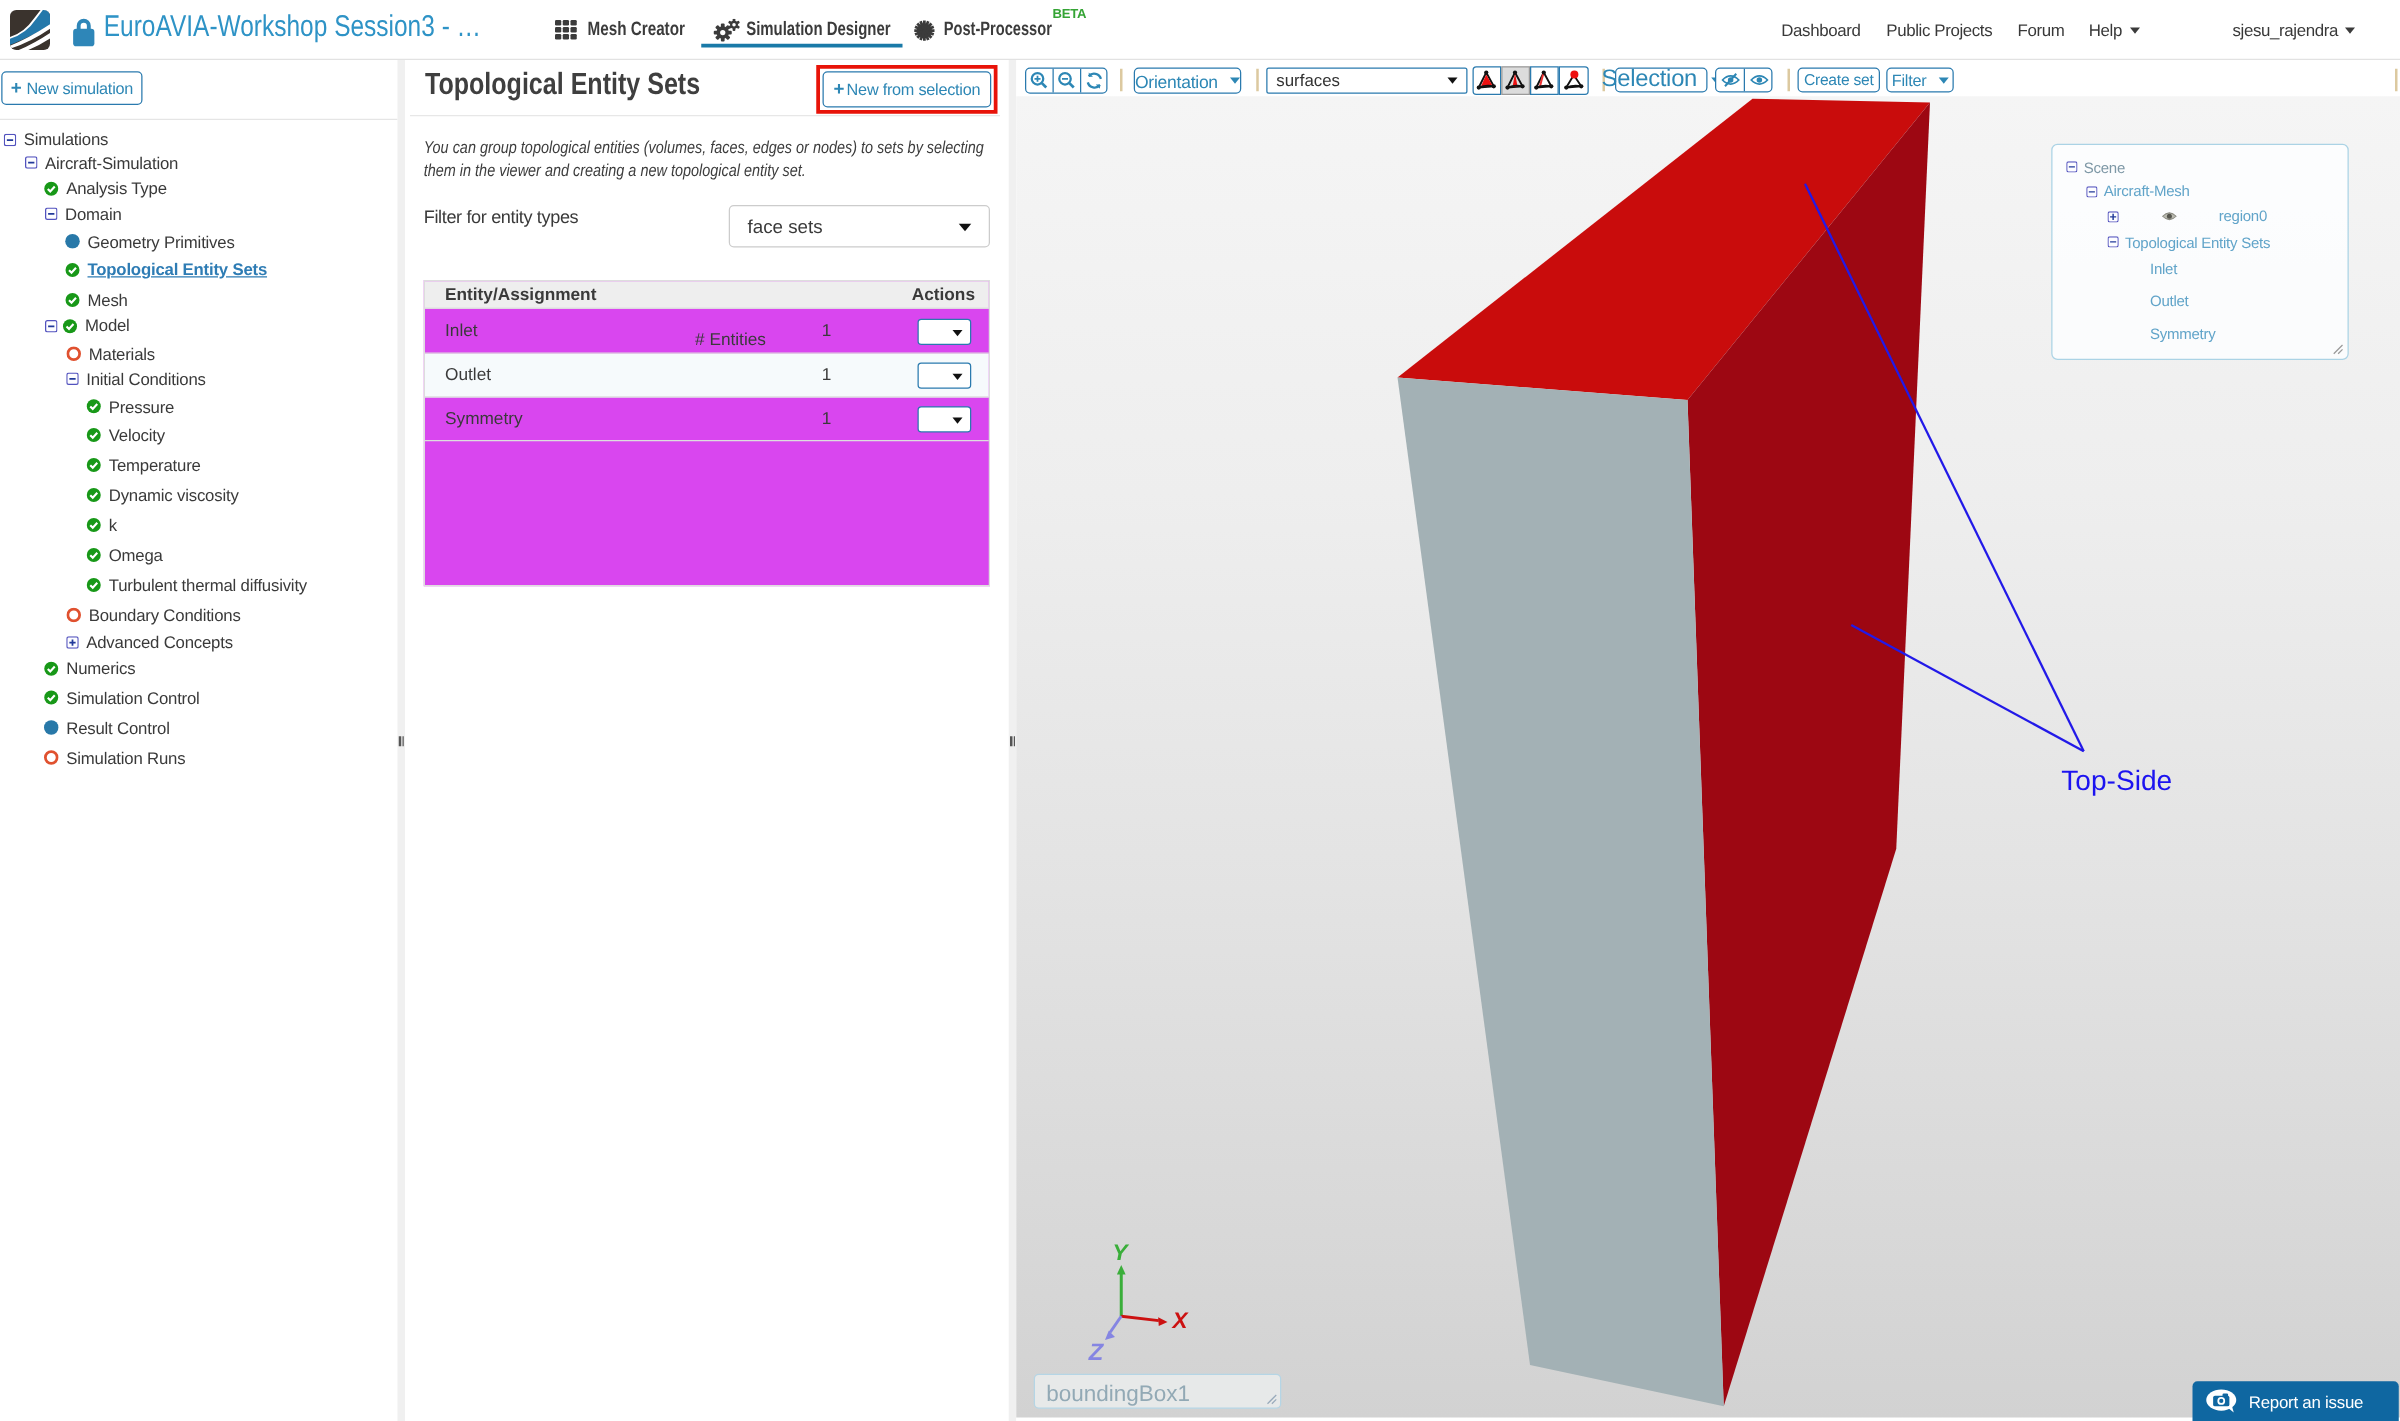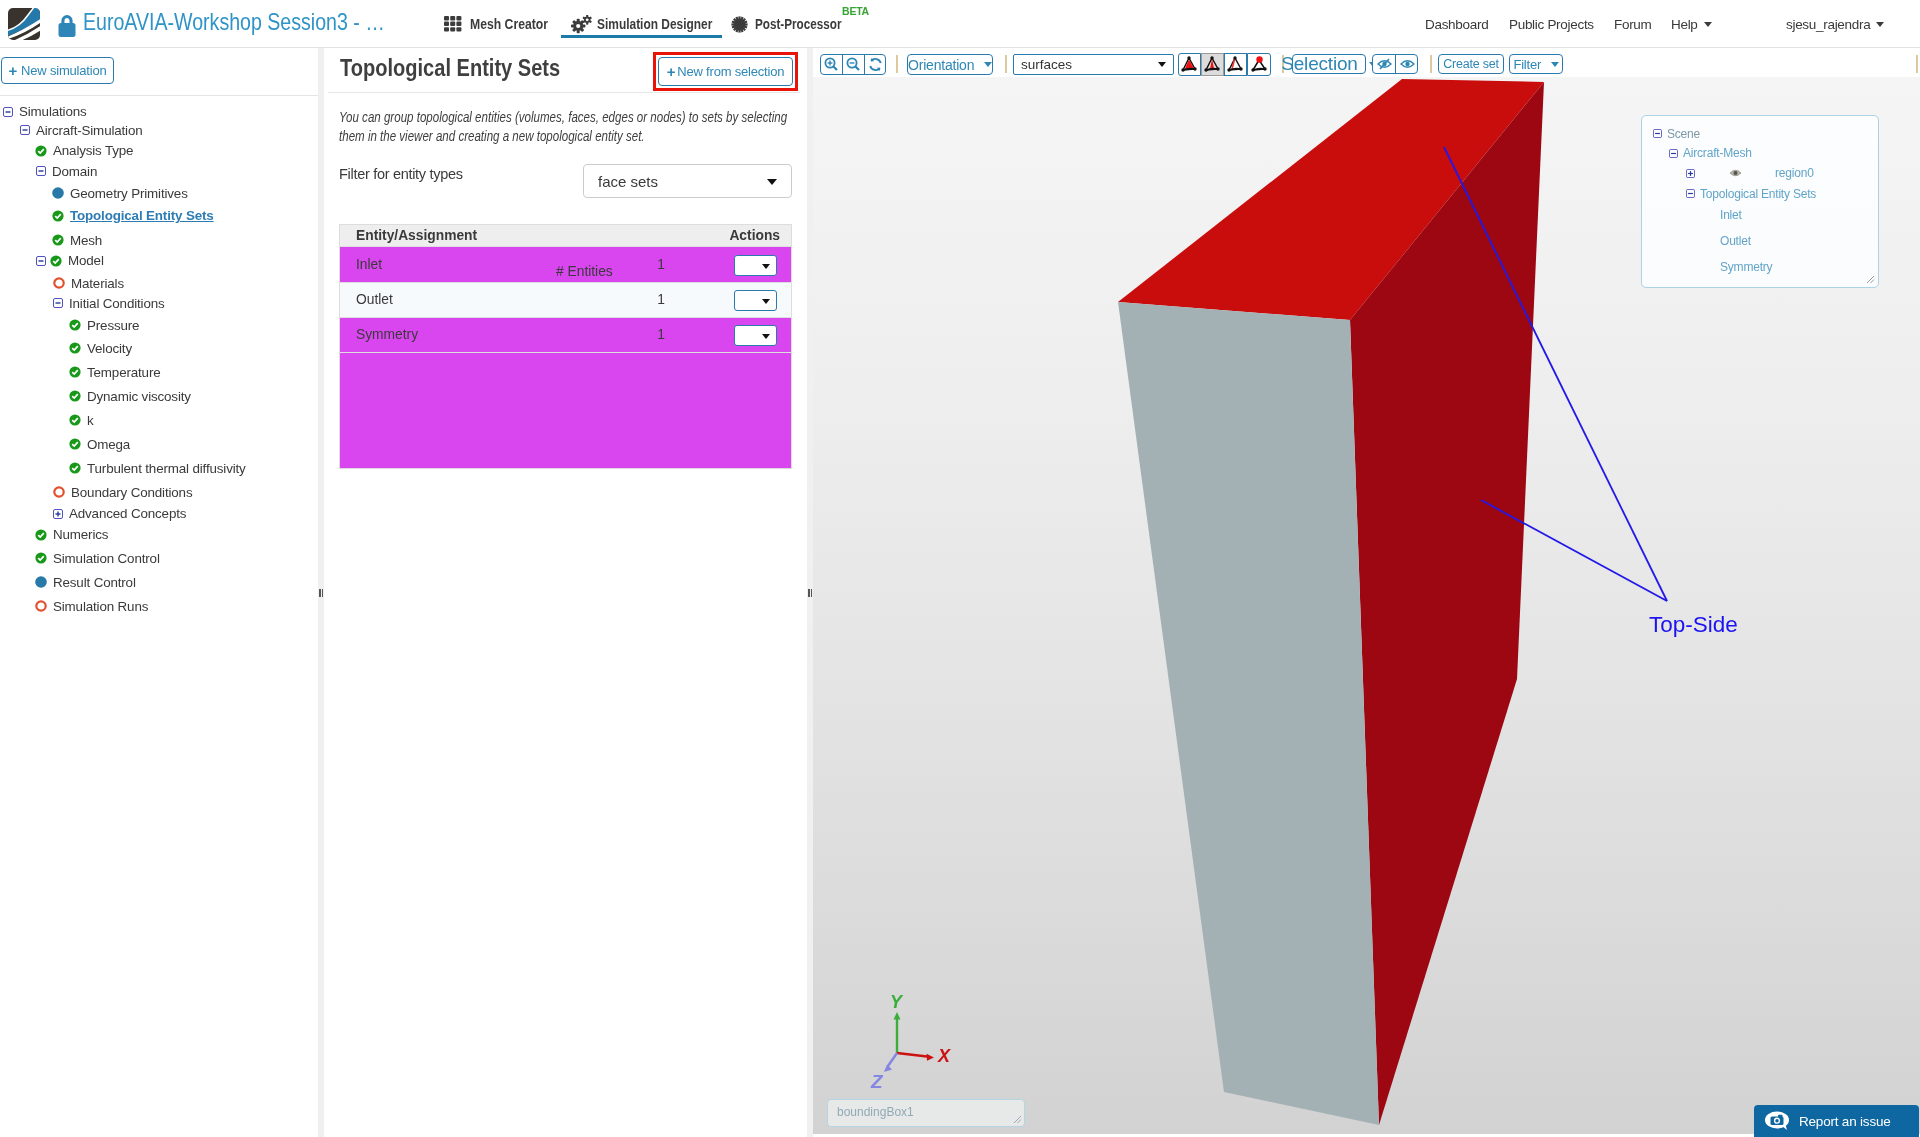--- a/index.html
+++ b/index.html
@@ -411,21 +411,21 @@
         </svg>region0</div>
     <div class="srow" style="left:873px;top:109.5px;"><svg width="9" height="9" viewBox="0 0 10 10">
           <rect x="0.5" y="0.5" width="9" height="9" rx="1.5" fill="#fdfdff" stroke="#5252be"></rect>
           <line x1="2.3" y1="5" x2="7.7" y2="5" stroke="#223a9a" stroke-width="1.3"></line>
         </svg>Topological Entity Sets</div>
     <div class="srow" style="left:907px;top:131px;">Inlet</div>
     <div class="srow" style="left:907px;top:157px;">Outlet</div>
     <div class="srow" style="left:907px;top:183px;">Symmetry</div>
 
     <div class="abs" style="left:14px;top:1022px;width:198px;height:28px;background:#e7e9e9;border:1px solid #b5d5e5;border-radius:4px;">
-      <div class="abs" style="left:9px;top:5px;font-size:12px;color:#92a9b5;">boundingBox1</div>
+      <div class="abs" style="left:9px;top:5px;font-size:18px;color:#92a9b5;">boundingBox1</div>
       <svg class="abs" style="right:2px;bottom:2px;" width="9" height="9" viewBox="0 0 9 9">
           <line x1="1" y1="8" x2="8" y2="1" stroke="#9ab" stroke-width="1"></line>
           <line x1="4.5" y1="8" x2="8" y2="4.5" stroke="#9ab" stroke-width="1"></line>
         </svg>
     </div>
   </div>
 
   <div class="abs" style="left:941px;top:1057px;width:165px;height:32px;background:#0f67a1;border-radius:4px 4px 0 0;display:flex;align-items:center;">
     <svg style="margin-left:10px;" width="26" height="20" viewBox="0 0 26 20">
       <ellipse cx="13" cy="9" rx="12" ry="8.5" fill="#fff"></ellipse>

